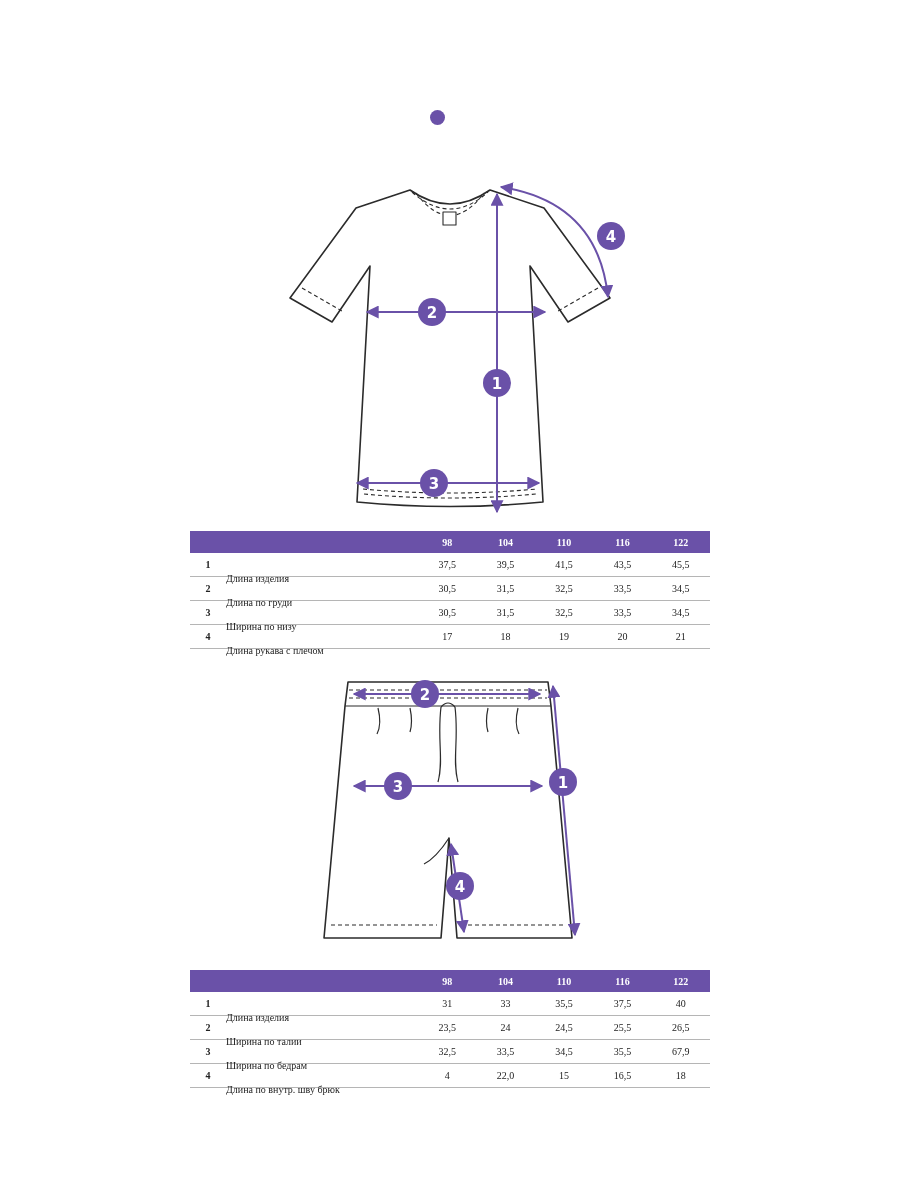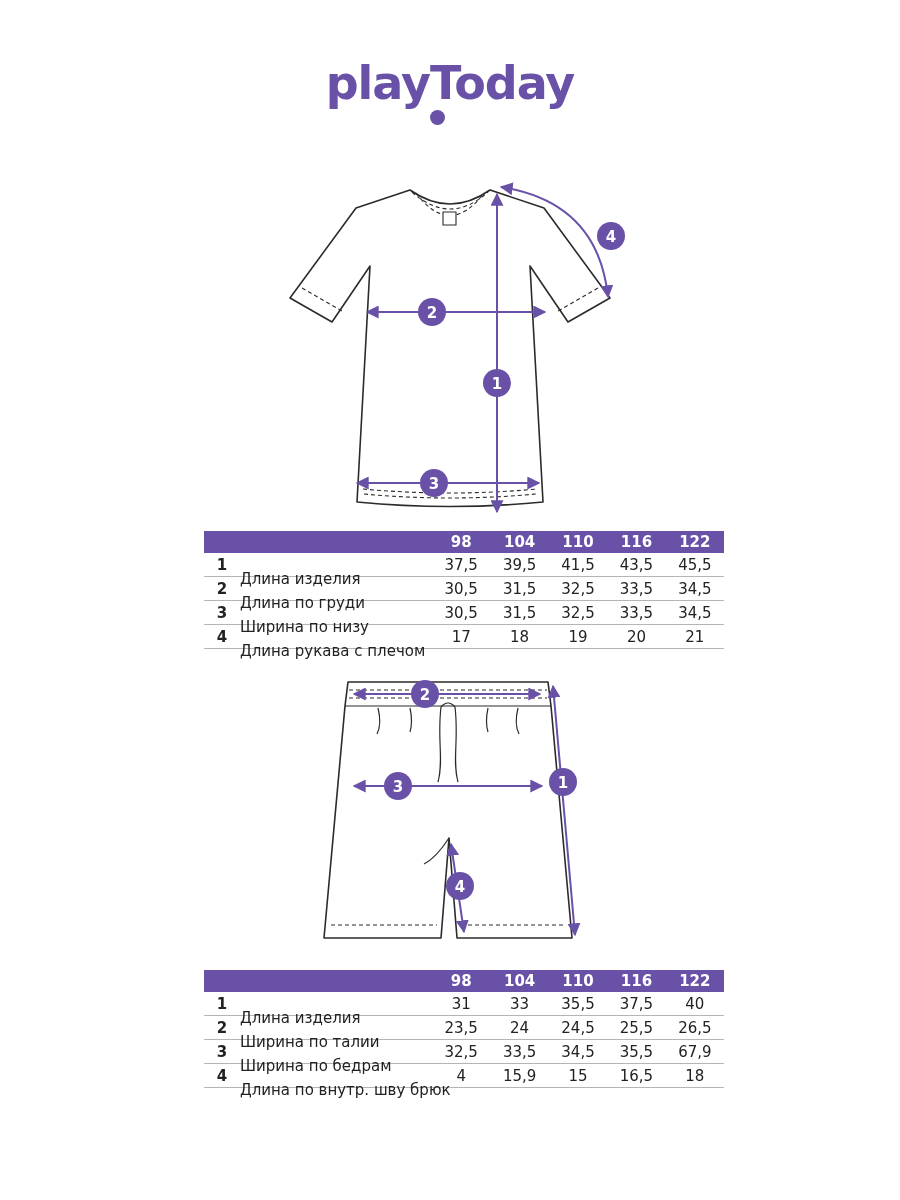--- a/index.html
+++ b/index.html
@@ -30,42 +30,41 @@
   .detail  { fill:none; stroke:#2b2b2b; stroke-width:1.2; }
   .dim     { fill:none; stroke:#6a51a8; stroke-width:2; }
   .dim-circle { fill:#6a51a8; stroke:none; }
   .dim-text {
     fill:#ffffff; font-weight:bold; font-size:15px;
     font-family:"DejaVu Sans","Liberation Sans",sans-serif;
     text-anchor:middle; dominant-baseline:central;
   }
 
   
-  .size-table { position:absolute; left:204px; width:520px; font-size:15px; color:#222; }
+  .size-table { position:absolute; left:190px; width:520px; font-size:10px; color:#222;font-family:Liberation Serif, serif; }
   .thead {
     display:flex; align-items:center; background:#6a51a8; color:#fff;
     font-weight:bold; height:22px;
   }
   .th-spacer { width:228px; }
   .th { flex:1; text-align:center; }
   .trow {
     display:flex; align-items:center; height:24px;
     border-bottom:1px solid #b5b5b5;
   }
   .tnum { width:36px; text-align:center; font-weight:bold; }
   .tlabel { width:192px; white-space:nowrap;margin-top:28px; }
   .tval { flex:1; text-align:center; }
 </style>
 </head>
 <body>
 
 <div class="page">
 
   <div class="logo">
-    <span>playToday</span>
     <span class="logo-dot"></span>
   </div>
 
   <svg class="diagram-svg" width="900" height="1200" viewBox="0 0 900 1200">
     <defs>
       <marker id="arrow" viewBox="0 0 10 10" refX="9" refY="5" markerWidth="6.5" markerHeight="6.5" orient="auto-start-reverse">
         <path d="M0,0 L10,5 L0,10 Z" fill="#6a51a8"></path>
       </marker>
     </defs>
 
@@ -216,20 +215,20 @@
       <div class="tval">32,5</div>
       <div class="tval">33,5</div>
       <div class="tval">34,5</div>
       <div class="tval">35,5</div>
       <div class="tval">67,9</div>
     </div>
     <div class="trow">
       <div class="tnum">4</div>
       <div class="tlabel">Длина по внутр. шву брюк</div>
       <div class="tval">4</div>
-      <div class="tval">15,9</div>
+      <div class="tval">22,0</div>
       <div class="tval">15</div>
       <div class="tval">16,5</div>
       <div class="tval">18</div>
     </div>
   </div>
 
 </div>
 
 </body></html>

